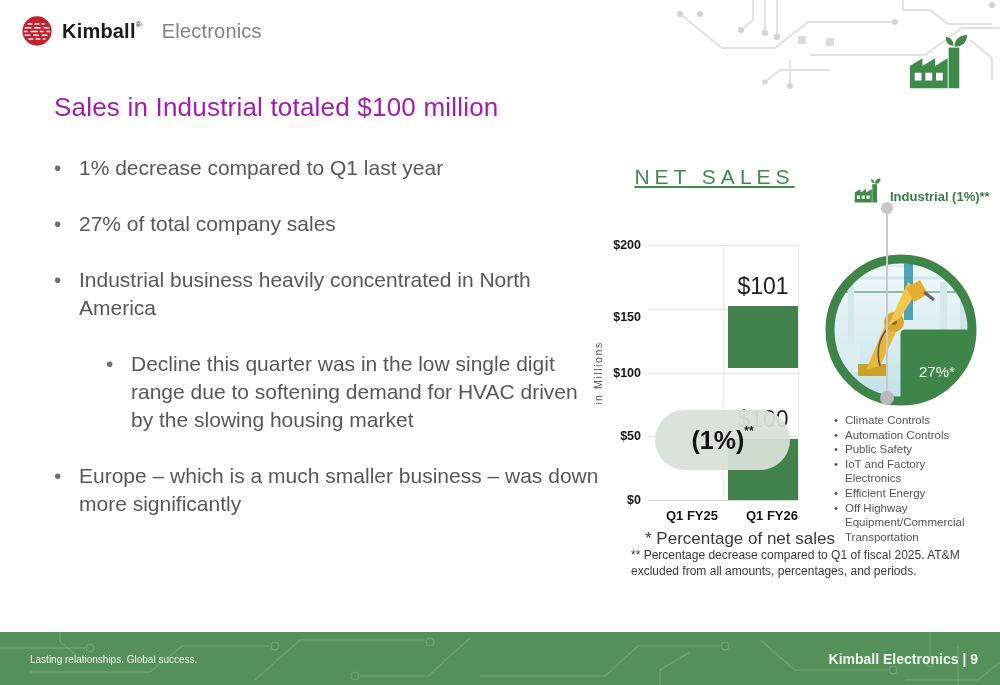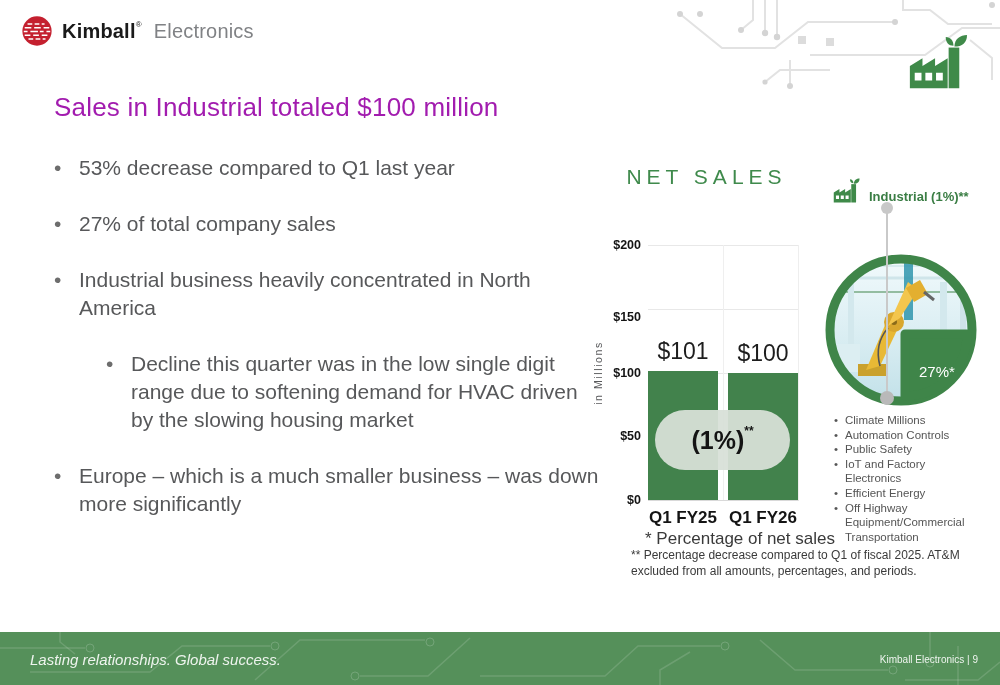--- a/index.html
+++ b/index.html
@@ -4,83 +4,83 @@
 <style>
   html,body{margin:0;padding:0;background:#fff;}
   .slide{position:relative;width:1000px;height:685px;background:#fff;overflow:hidden;
          font-family:"Liberation Sans",sans-serif;color:#57585a;}
 
   
   .logo{position:absolute;left:20px;top:14px;display:flex;align-items:center;gap:8px;}
   .logo-text{font-size:20px;letter-spacing:.2px;white-space:nowrap;}
   .logo-brand{font-weight:700;color:#1a1a1a;}
   .logo-reg{font-size:8px;vertical-align:top;color:#1a1a1a;}
-  .logo-suffix{font-weight:400;color:#808285;margin-left:12px;}
+  .logo-suffix{font-weight:400;color:#808285;margin-left:20px;}
   .top-circuit{position:absolute;right:0;top:0;width:330px;height:108px;}
   .factory-big{position:absolute;left:906px;top:34px;width:62px;height:62px;}
 
   
   .title{position:absolute;left:38px;top:76px;width:640px;margin:16px;
          font-size:26px;font-weight:400;color:#a21caf;letter-spacing:.2px;}
 
   
   .bullets{position:absolute;left:52px;top:154px;width:552px;margin:0;padding:0;list-style:none;}
   .bullets li{position:relative;padding-left:27px;font-size:21px;line-height:28px;
               color:#57585a;margin-bottom:28px;}
   .bullets li::before{content:"•";position:absolute;left:2px;top:0;color:#6d6d6d;}
   .bullets li.l2{margin-left:52px;width:466px;}
 
   
   .chart-col{position:absolute;left:595px;top:165px;width:215px;height:420px;}
-  .chart-title{position:absolute;left:4px;top:0;width:100%;text-align:center;
-               font-size:21px;letter-spacing:5px;color:#3f8a4c;font-weight:400;}
+  .chart-title{position:absolute;left:12px;top:0;width:100%;text-align:center;
+               font-size:21px;letter-spacing:5px;color:#3f8a4c;font-weight:400;text-decoration:underline;}
   .y-axis-label{position:absolute;left:-4px;top:80px;height:255px;width:14px;
                 display:flex;align-items:center;justify-content:center;}
   .y-axis-label span{transform:rotate(-90deg);white-space:nowrap;font-size:10.5px;
                      letter-spacing:1.6px;color:#58595b;}
   .ytick{position:absolute;left:10px;width:36px;text-align:right;transform:translateY(-50%);
          font-size:12.5px;font-weight:700;color:#141414;}
   .plot{position:absolute;left:53px;top:80px;width:150px;height:255px;
         border-bottom:1px solid #d9d9d9;border-right:1px solid #eeeeee;}
   .gridline{position:absolute;left:0;right:0;height:1px;background:#e8e8e8;}
   .vgridline{position:absolute;left:50%;top:0;bottom:0;width:1px;background:#efefef;}
-  .bars{position:absolute;left:0;right:0;top:0;bottom:0;display:flex;gap:10px;align-items:flex-end;}
+  .bars{position:absolute;left:0;right:0;top:0;bottom:0;display:flex;gap:10px;align-items:flex-end;flex-direction:column;}
   .bar-group{position:relative;width:70px;height:100%;display:flex;align-items:flex-end;}
   .bar{width:100%;background:#42824c;}
   .bar-value{position:absolute;left:0;width:100%;text-align:center;font-size:23px;
              color:#1d1d1d;font-weight:400;}
   .pill{position:absolute;left:60px;top:245px;width:135px;height:60px;border-radius:30px;
         background:rgba(216,224,216,.94);z-index:5;display:flex;align-items:center;justify-content:center;}
   .pill-text{font-size:25px;font-weight:700;color:#141414;}
   .pill-sup{font-size:12px;font-weight:700;color:#141414;transform:translateY(-9px);display:inline-block;}
   .x-labels{position:absolute;left:53px;top:343px;width:150px;display:flex;gap:10px;}
-  .x-labels span{width:70px;text-align:center;font-size:17px;font-weight:700;color:#141414;}
+  .x-labels span{width:70px;text-align:right;font-size:13px;font-weight:700;color:#141414;}
 
   .footnote1{position:absolute;left:645px;top:529px;font-size:17px;color:#3a3a3a;}
   .footnote2{position:absolute;left:631px;top:547px;width:330px;font-size:12px;
              line-height:16px;color:#3a3a3a;}
 
   
   .info-col{position:absolute;left:820px;top:170px;width:178px;height:370px;}
-  .ind-label{position:absolute;left:11px;top:8px;display:flex;align-items:flex-end;gap:8px;}
+  .ind-label{position:absolute;left:32px;top:8px;display:flex;align-items:flex-end;gap:8px;}
   .ind-label .factory-small{width:30px;height:28px;}
   .ind-label-text{font-size:13px;font-weight:700;color:#3a7d44;padding-bottom:2px;white-space:nowrap;}
   .connector{position:absolute;left:56px;top:30px;width:22px;height:228px;z-index:6;pointer-events:none;}
   .circle-graphic{position:absolute;left:0;top:78px;width:175px;height:175px;z-index:4;}
   .categories{position:absolute;left:14px;top:243px;width:134px;margin:0;padding:0;list-style:none;}
   .categories li{position:relative;padding-left:11px;font-size:11.5px;line-height:14.6px;color:#555;}
   .categories li::before{content:"•";position:absolute;left:0;top:0;color:#555;}
 
   
   .footer{position:absolute;left:0;top:632px;width:1000px;height:53px;background:#55905a;}
   .footer-circuit{position:absolute;inset:0;width:100%;height:100%;}
   .footer-tagline{position:absolute;left:30px;top:50%;transform:translateY(-50%);
-                  font-size:15px;color:#eef4ee;font-weight:400;font-style:italic;}
+                  font-size:10px;color:#eef4ee;font-weight:400;}
   .footer-page{position:absolute;right:22px;top:50%;transform:translateY(-50%);
-               font-size:10px;color:#eef4ee;font-weight:400;}
+               font-size:14px;color:#eef4ee;font-weight:700;}
 </style>
 </head>
 <body>
 
 <div class="slide">
 
   <div class="logo">
     <svg width="34" height="34" viewBox="0 0 36 36">
       <circle cx="18" cy="18" r="15.5" fill="#c4202f"></circle>
       <g stroke="#ffffff" stroke-width="1.6">
@@ -135,21 +135,21 @@
     <g fill="#ffffff">
       <rect x="9" y="40" width="7" height="8"></rect>
       <rect x="20" y="40" width="7" height="8"></rect>
       <rect x="31" y="40" width="7" height="8"></rect>
     </g>
   </svg>
 
   <h1 class="title">Sales in Industrial totaled $100 million</h1>
 
   <ul class="bullets">
-    <li class="l1">53% decrease compared to Q1 last year</li>
+    <li class="l1">1% decrease compared to Q1 last year</li>
     <li class="l1">27% of total company sales</li>
     <li class="l1">Industrial business heavily concentrated in North America</li>
     <li class="l2">Decline this quarter was in the low single digit range due to softening demand for HVAC driven by the slowing housing market</li>
     <li class="l1">Europe – which is a much smaller business – was down more significantly</li>
   </ul>
 
   <div class="chart-col">
     <div class="chart-title">NET SALES</div>
 
     <div class="y-axis-label">
@@ -248,21 +248,21 @@
         <polygon points="86,40 100,32 108,46 94,54" fill="#e3af30"></polygon>
         <line x1="104" y1="44" x2="114" y2="52" stroke="#666" stroke-width="3"></line>
         <path d="M60 118 Q54 96 68 80" stroke="#555" stroke-width="1.6" fill="none"></path>
       </g>
       <circle cx="81" cy="82" r="71" fill="none" stroke="#3f8549" stroke-width="9"></circle>
       <path d="M85 86 L147 86 A62 62 0 0 1 85 148 Z" fill="#3f8549" stroke="#3f8549" stroke-width="9" stroke-linejoin="round"></path>
       <text x="99" y="129" font-size="15" fill="#ffffff" font-family="Liberation Sans, sans-serif">27%*</text>
     </svg>
 
     <ul class="categories">
-      <li>Climate Millions</li>
+      <li>Climate Controls</li>
       <li>Automation Controls</li>
       <li>Public Safety</li>
       <li>IoT and Factory Electronics</li>
       <li>Efficient Energy</li>
       <li>Off Highway Equipment/Commercial Transportation</li>
     </ul>
   </div>
 
   <div class="footer">
     <svg class="footer-circuit" viewBox="0 0 1000 53" preserveAspectRatio="none">

